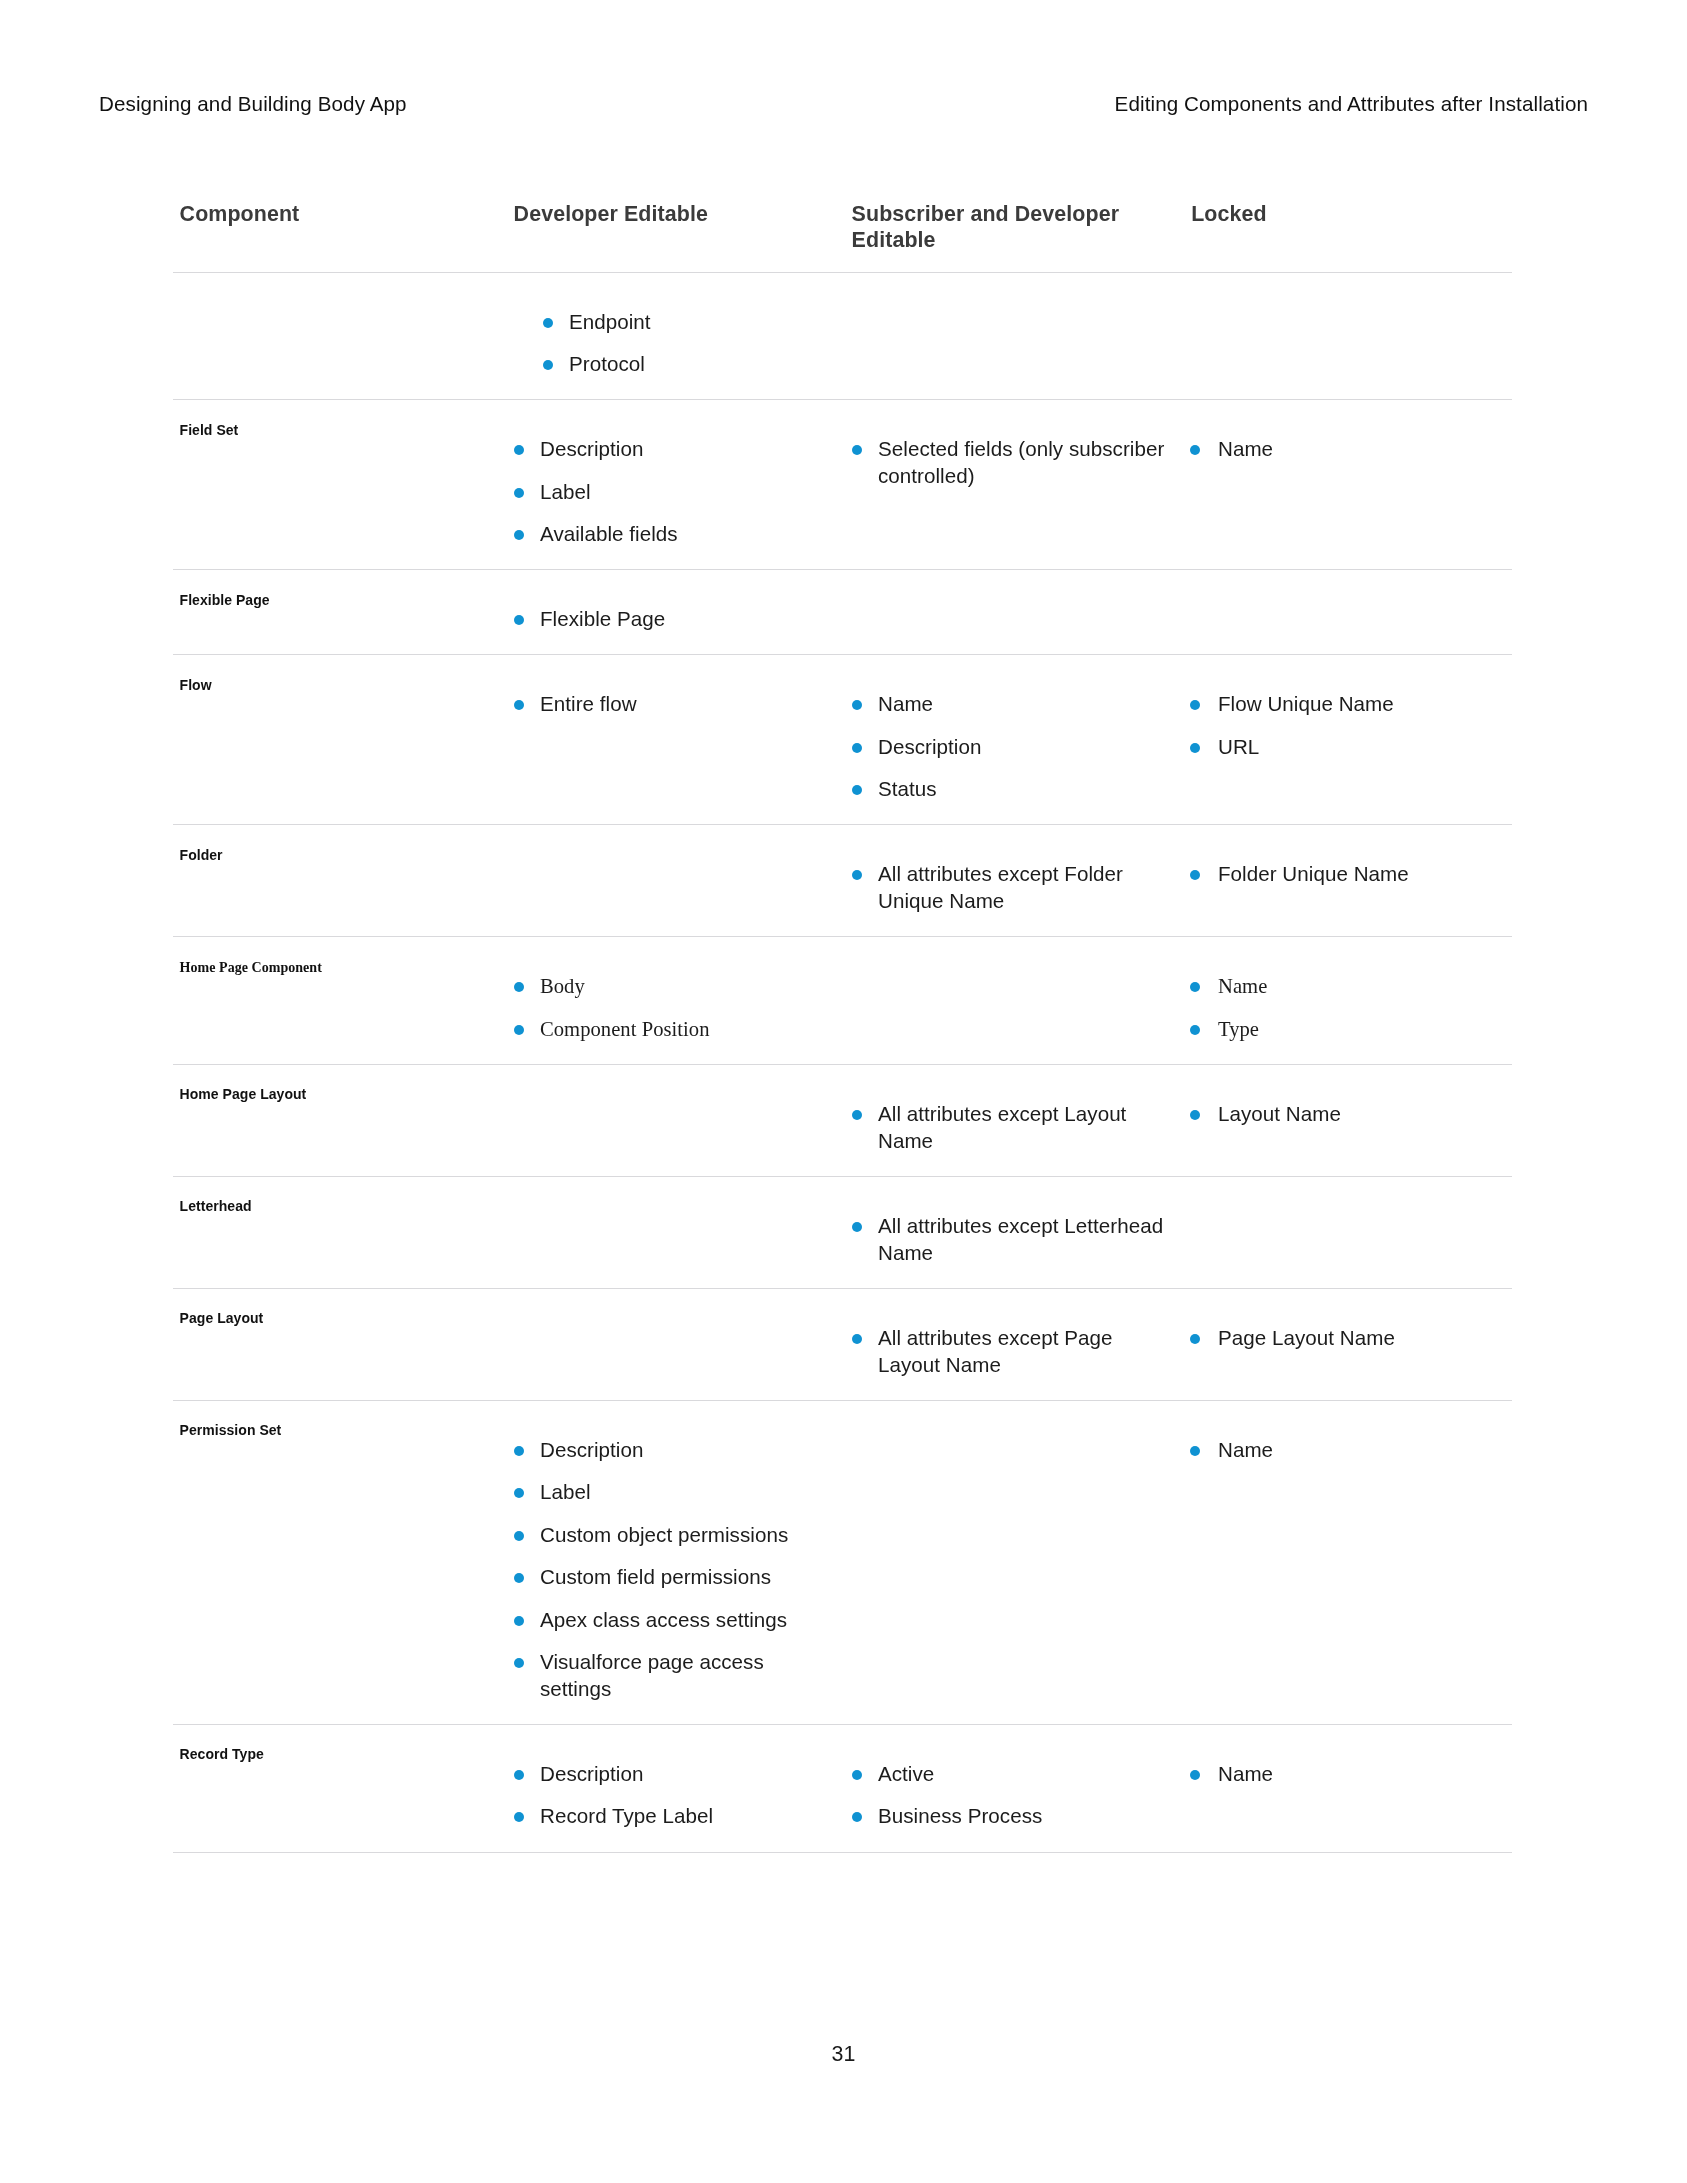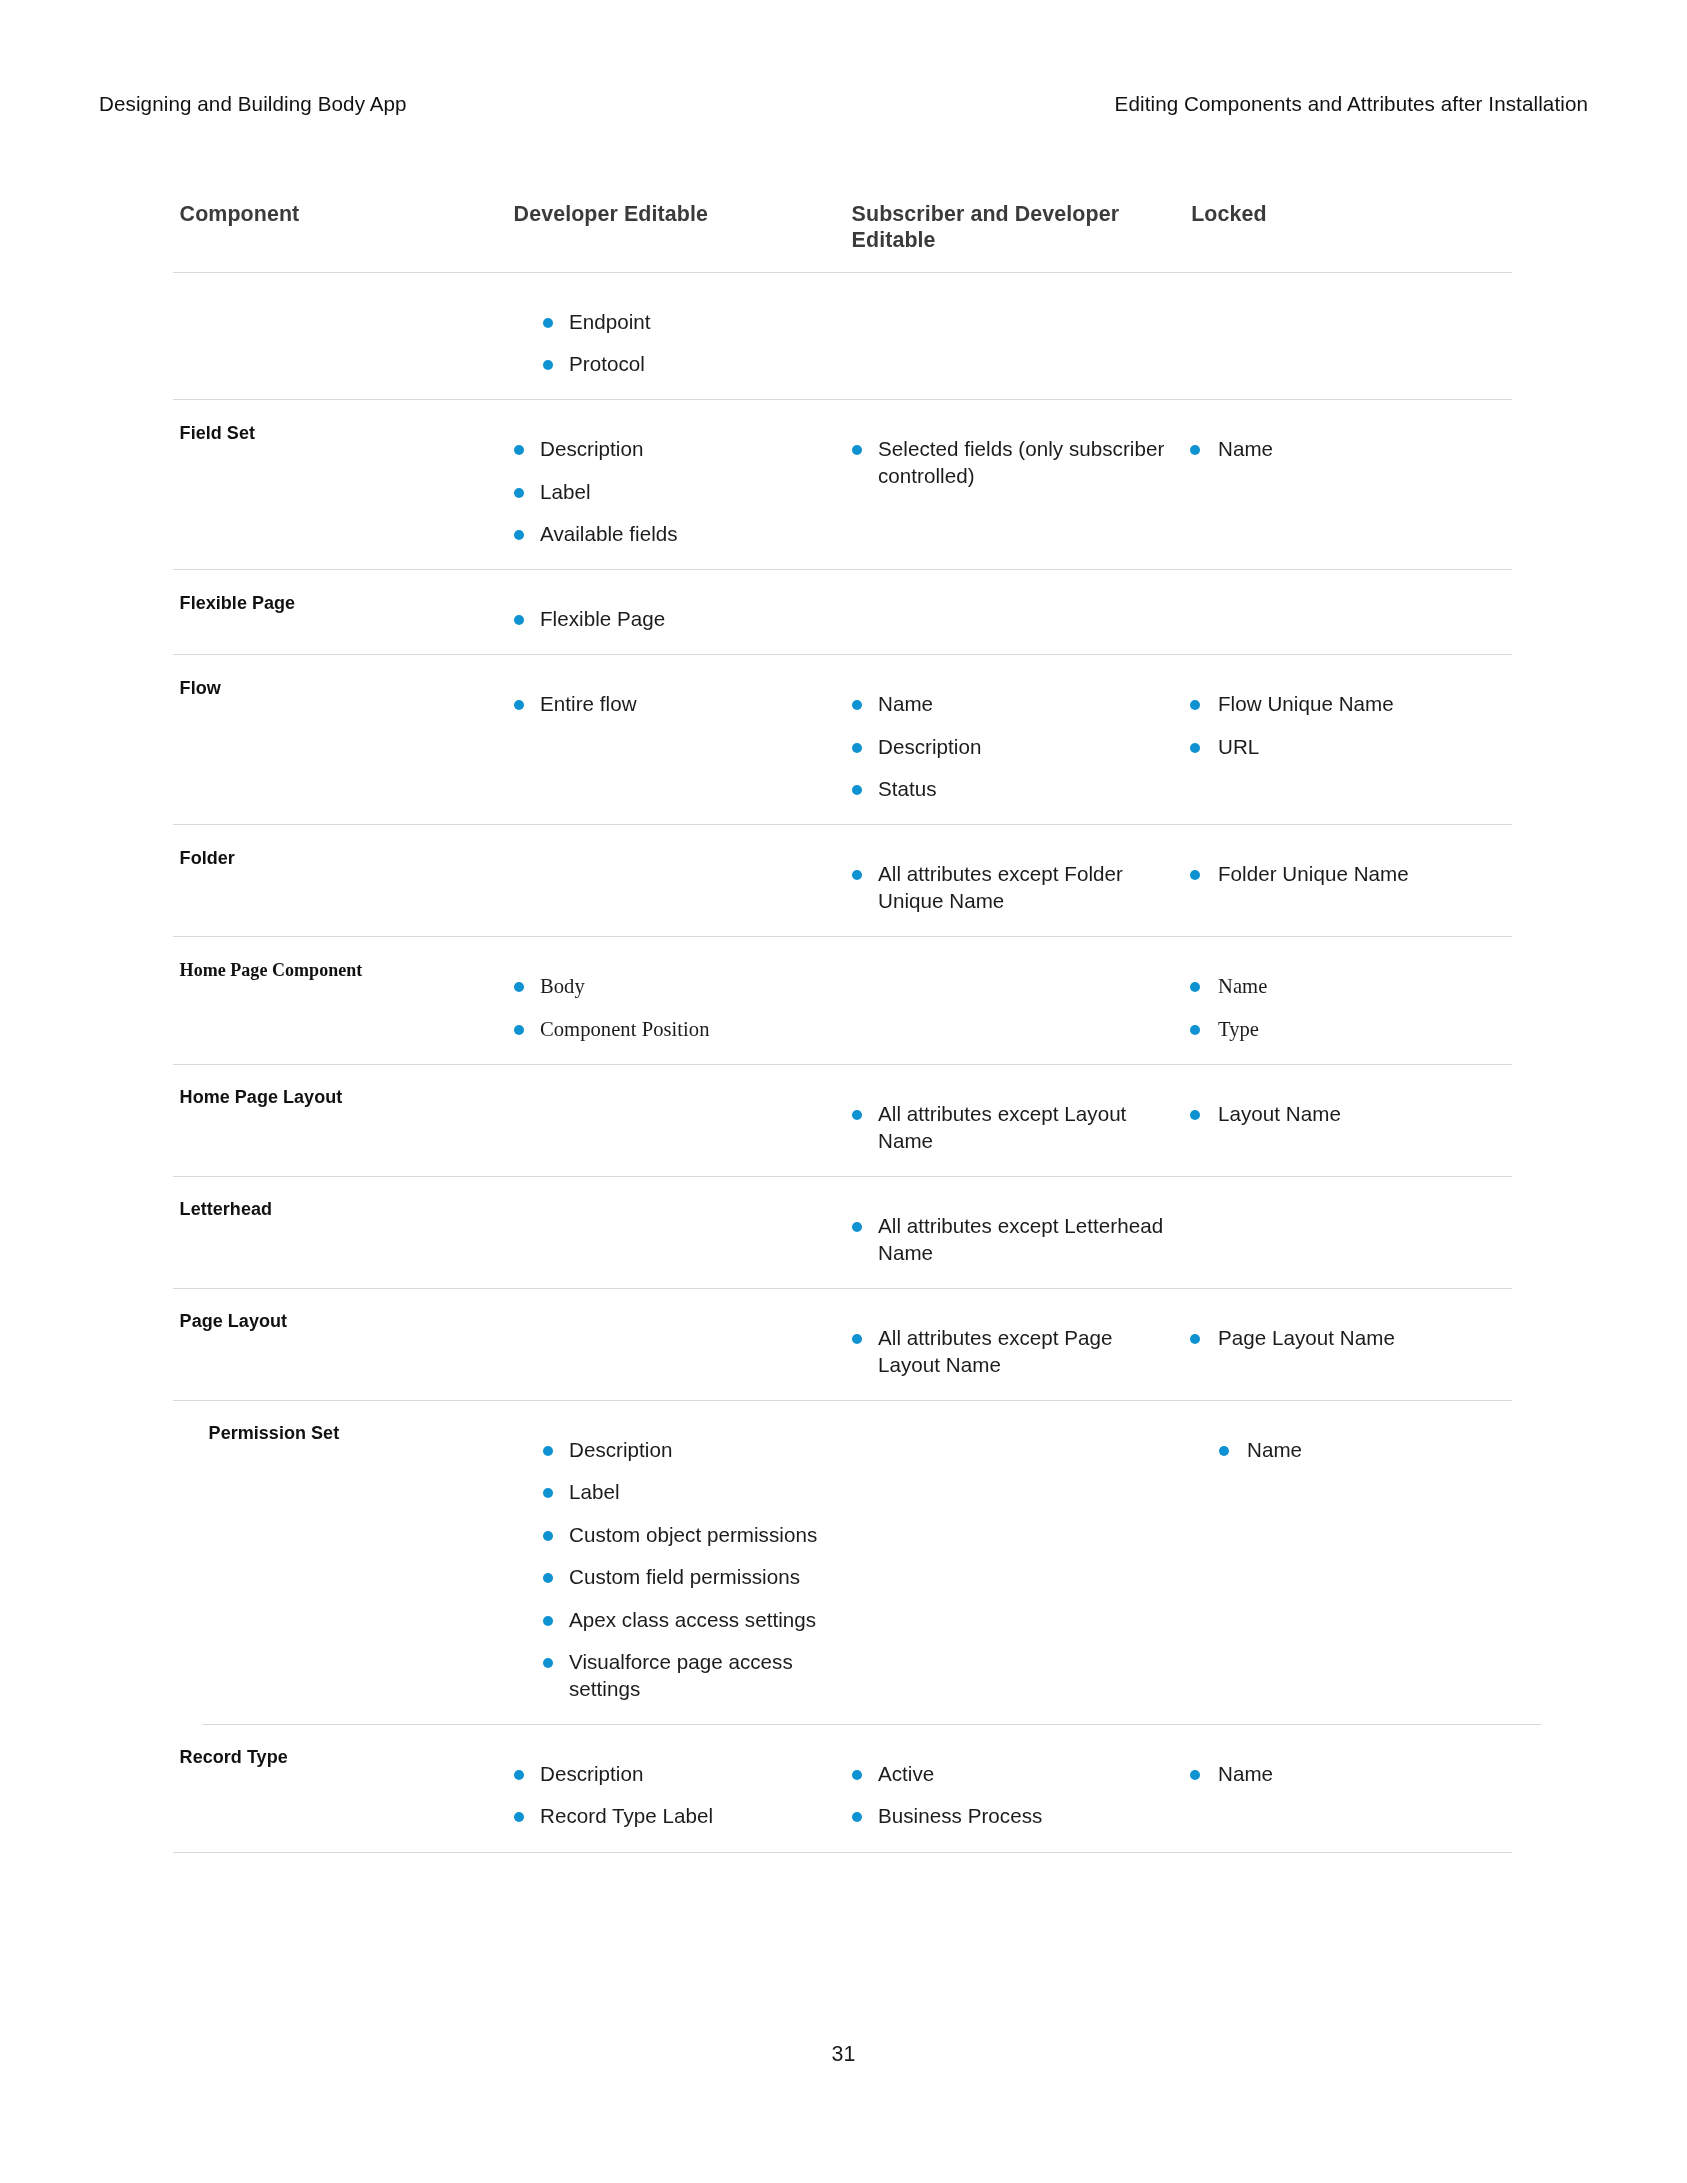--- a/index.html
+++ b/index.html
@@ -78,21 +78,21 @@
     padding-top: 3.3px;
     letter-spacing: 0.1px;
   }
   .hdr-1 { padding-left: 6.6px; }
   .hdr-2 { padding-left: 6.6px; }
   .hdr-3 { padding-left: 6.6px; padding-right: 10px; }
   .hdr-4 { padding-left: 8.2px; }
 
   
   .comp-name {
-    font-size: 18px;
+    font-size: 14px;
     font-weight: 700;
     color: #111111;
     padding-top: 21.4px;
     padding-left: 6.6px;
     line-height: 1.25;
     letter-spacing: 0.04px;
   }
 
   
   ul.blist {
@@ -303,21 +303,21 @@
             <ul class="blist">
               <li><span class="dot" style="background: rgb(15, 146, 210);"></span><span>All attributes except Page Layout Name</span></li>
             </ul>
           </div>
           <div class="col col-4">
             <ul class="blist">
               <li><span class="dot" style="background: rgb(15, 146, 210);"></span><span>Page Layout Name</span></li>
             </ul>
           </div>
         </div>
-        <div class="trow" style="border-bottom-color: rgb(217, 217, 220); margin-left: 29px;">
+        <div class="trow" style="border-bottom-color: rgb(217, 217, 220);">
           <div class="col col-1 comp-name">Permission Set</div>
           <div class="col col-2">
             <ul class="blist">
               <li><span class="dot" style="background: rgb(15, 146, 210);"></span><span>Description</span></li>
               <li><span class="dot" style="background: rgb(15, 146, 210);"></span><span>Label</span></li>
               <li><span class="dot" style="background: rgb(15, 146, 210);"></span><span>Custom object permissions</span></li>
               <li><span class="dot" style="background: rgb(15, 146, 210);"></span><span>Custom field permissions</span></li>
               <li><span class="dot" style="background: rgb(15, 146, 210);"></span><span>Apex class access settings</span></li>
               <li><span class="dot" style="background: rgb(15, 146, 210);"></span><span>Visualforce page access settings</span></li>
             </ul>

